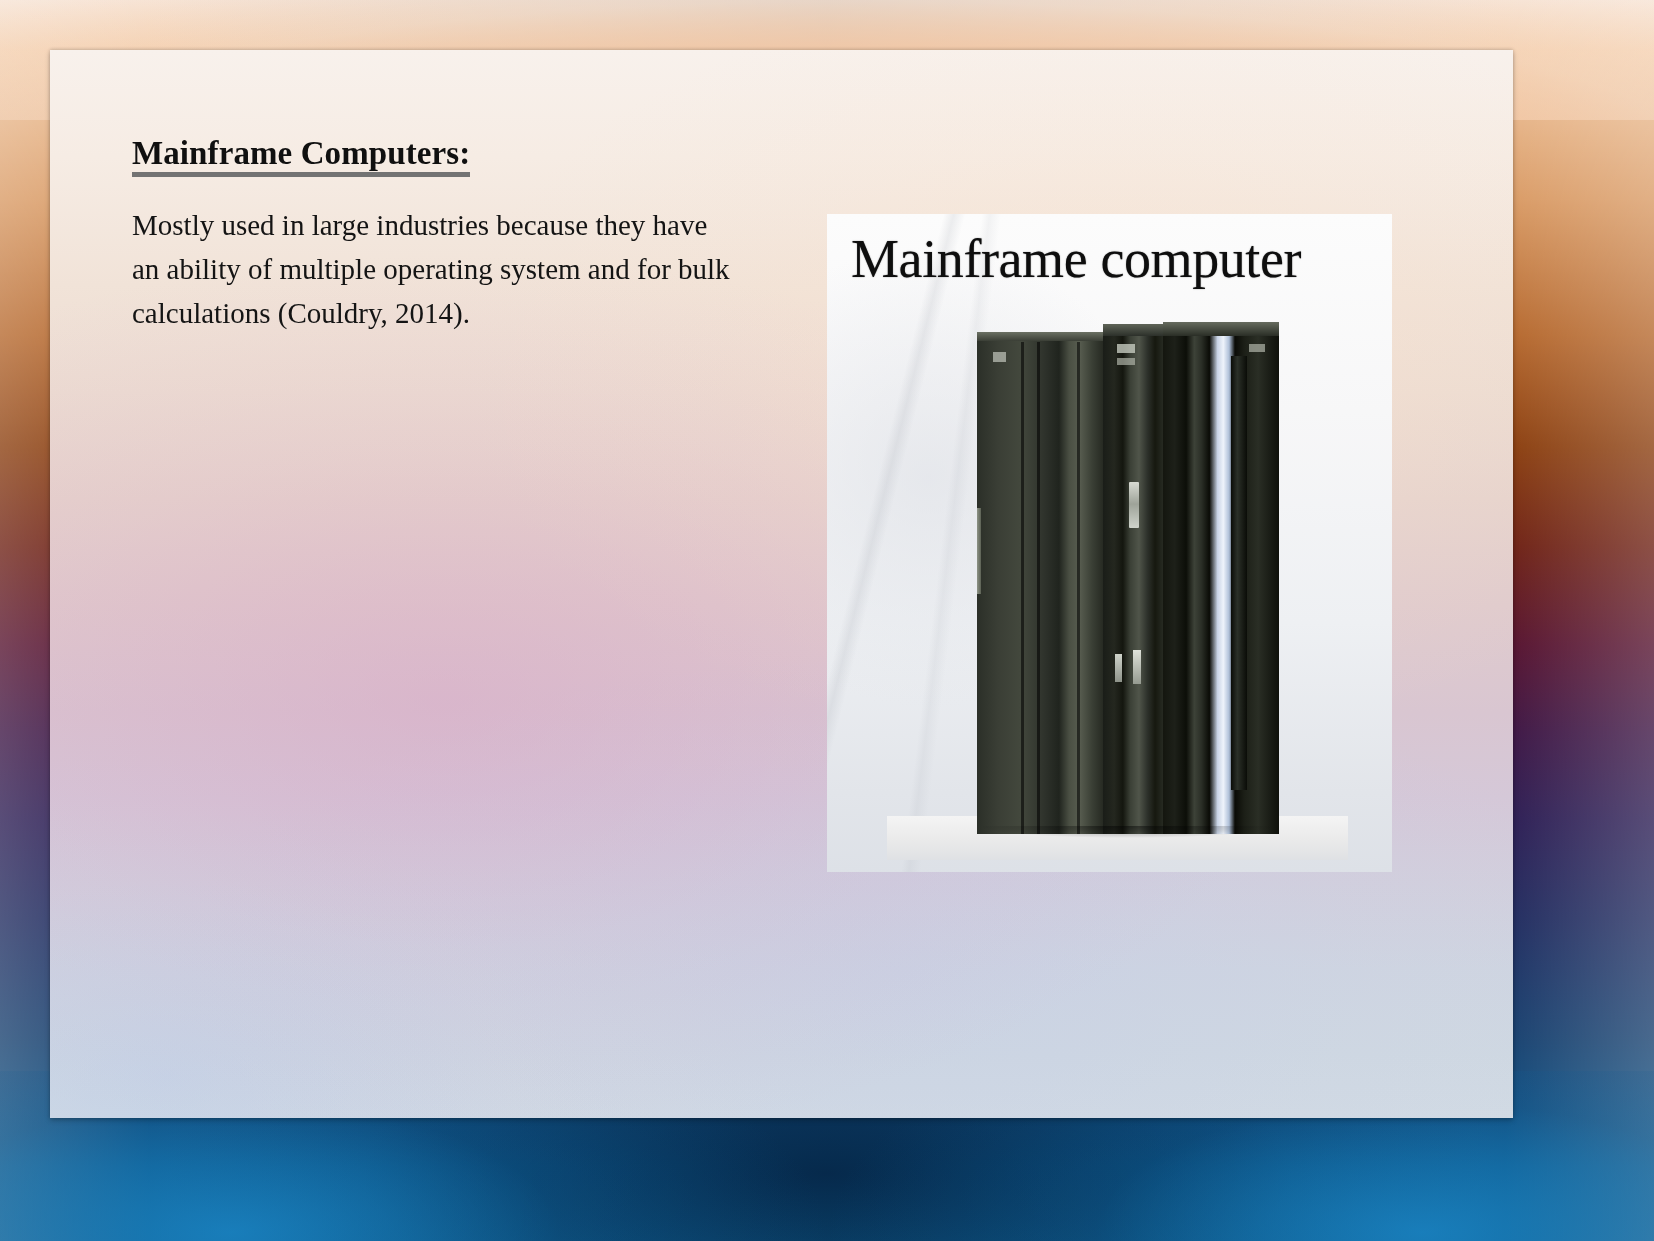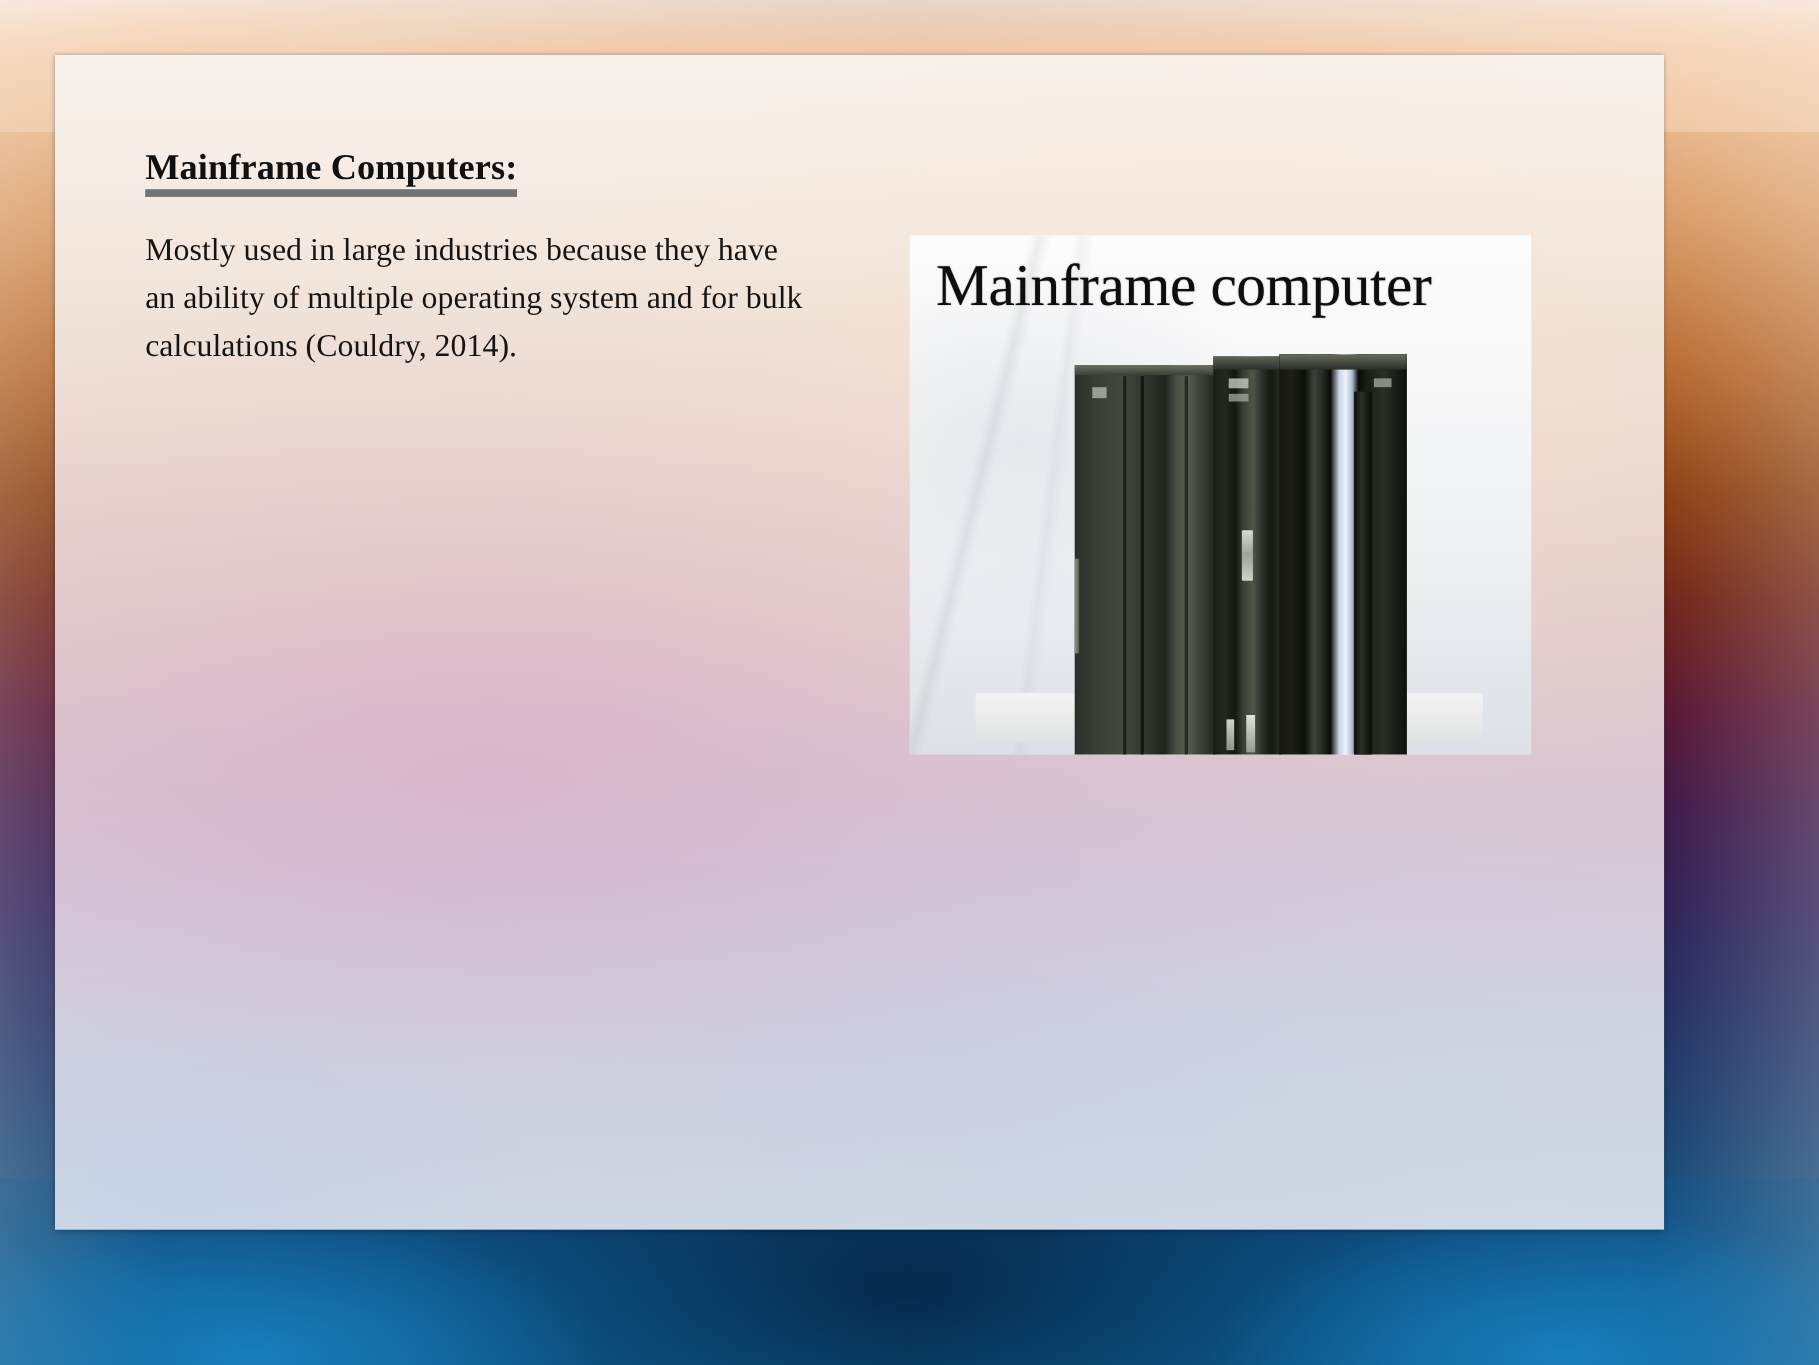--- a/index.html
+++ b/index.html
@@ -124,21 +124,21 @@
     top: 86px;
     width: 608px;
   }
 
   #heading {
     font-size: 33px;
     font-weight: bold;
     color: #101010;
     letter-spacing: 0.1px;
     display: inline-block;
-    border-bottom: 7px solid #737373;
+    border-bottom: 5px solid #737373;
     padding-bottom: 1px;
     line-height: 1.05;
   }
 
   .para {
     color: #141414;
     font-size: 29px;
   }
 
   
@@ -156,21 +156,21 @@
   #para-1 { margin-top: 52px; }
   #para-2 { margin-top: 26px; }
   #para-3 { margin-top: 26px; }
 
   
   #picture {
     position: absolute;
     left: 777px;
     top: 164px;
     width: 565px;
-    height: 472px;
+    height: 658px;
     overflow: hidden;
     background: linear-gradient(to bottom, #fcfcfc 0%, #f7f7f8 30%, #eef0f3 62%, #e2e5ea 88%, #dde1e7 100%);
   }
   
   .pic-wall {
     position: absolute; inset: 0;
     background:
       linear-gradient(104deg, rgba(0,0,0,0) 16%, rgba(150,155,165,0.16) 17.4%, rgba(0,0,0,0) 19%),
       linear-gradient(97deg, rgba(0,0,0,0) 24%, rgba(150,155,165,0.10) 25.2%, rgba(0,0,0,0) 27%),
       radial-gradient(ellipse 60% 50% at 18% 40%, rgba(220,223,229,0.6) 0%, rgba(255,255,255,0) 70%);

